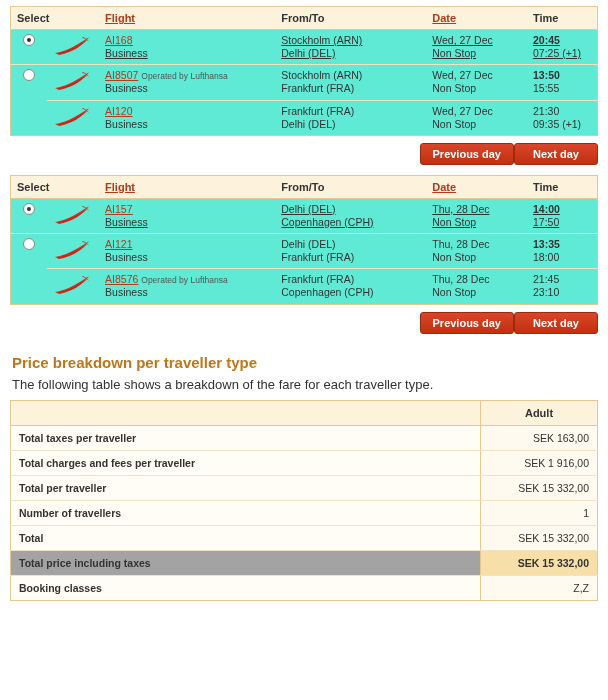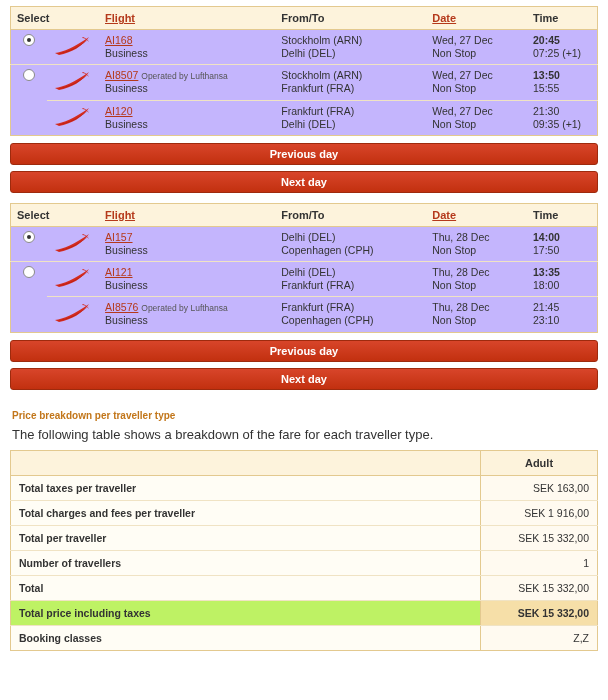--- a/index.html
+++ b/index.html
@@ -27,21 +27,21 @@
   .note {
     text-align: right;
     font-size: 10.5px;
     color: #444;
     margin: 6px 6px 8px 0;
   }
   table.flights {
     width: 100%;
     border-collapse: collapse;
     border: 1px solid #e3c98f;
-    background: #c4b5fd;
+    background: #5eead4;
   }
   table.flights thead th {
     background: #fdf3dc;
     border-bottom: 1px solid #e3c98f;
     font-size: 11px;
     font-weight: bold;
     color: #333;
     padding: 5px 6px;
     text-align: left;
   }
@@ -55,21 +55,21 @@
     text-decoration: underline;
     cursor: pointer;
   }
   table.flights td {
     padding: 4px 6px;
     vertical-align: top;
     font-size: 10.5px;
     line-height: 1.25;
   }
   tr.opt-row td { border-top: 1px solid #f0e3c4; }
-  tr.opt-row.first td { border-top: none; }
+  tr.opt-row.first td { border-top: none; text-decoration: underline; }
   td.radio-cell {
     text-align: center;
     vertical-align: middle;
     width: 36px;
     padding-left: 10px;
   }
   td.logo-cell {
     width: 46px;
     padding-top: 4px;
   }
@@ -98,40 +98,38 @@
   }
   .operated {
     font-size: 8.5px;
     color: #555;
   }
   .cabin { color: #333; font-size: 10.5px; }
   .tm-bold { font-weight: bold; }
   .btn-row {
     display: flex;
     justify-content: flex-end;
-    gap: 6px;
     margin: 7px 0 4px 0;
-    flex-direction: column;
   }
   .btn {
     background: #cf3a1b;
     background: linear-gradient(#d8452a, #c2300f);
     color: #fff;
     font-size: 11px;
     font-weight: bold;
     border: 1px solid #9e2a0d;
     border-radius: 3px;
     padding: 4px 12px;
     cursor: pointer;
     min-width: 84px;
     text-align: center;
   }
   .section-title {
     color: #c2761a;
-    font-size: 10px;
+    font-size: 15px;
     font-weight: bold;
     margin: 20px 0 6px 2px;
   }
   .section-desc {
     font-size: 13px;
     color: #333;
     margin: 0 0 8px 2px;
   }
   table.price {
     width: 100%;
@@ -163,21 +161,21 @@
     font-weight: bold;
     border-right: 1px solid #e3c98f;
     color: #333;
   }
   td.val {
     background: #fffaf0;
     text-align: right;
     color: #333;
     white-space: nowrap;
   }
-  tr.highlight td.lbl { background: #bef264; }
+  tr.highlight td.lbl { background: #a3a3a3; }
   tr.highlight td.val { background: #f6dfa8; font-weight: bold; }
   tr.last td { border-bottom: none; }
 </style>
 </head>
 <body>
 
 <div class="page">
 
 
   <table class="flights">

